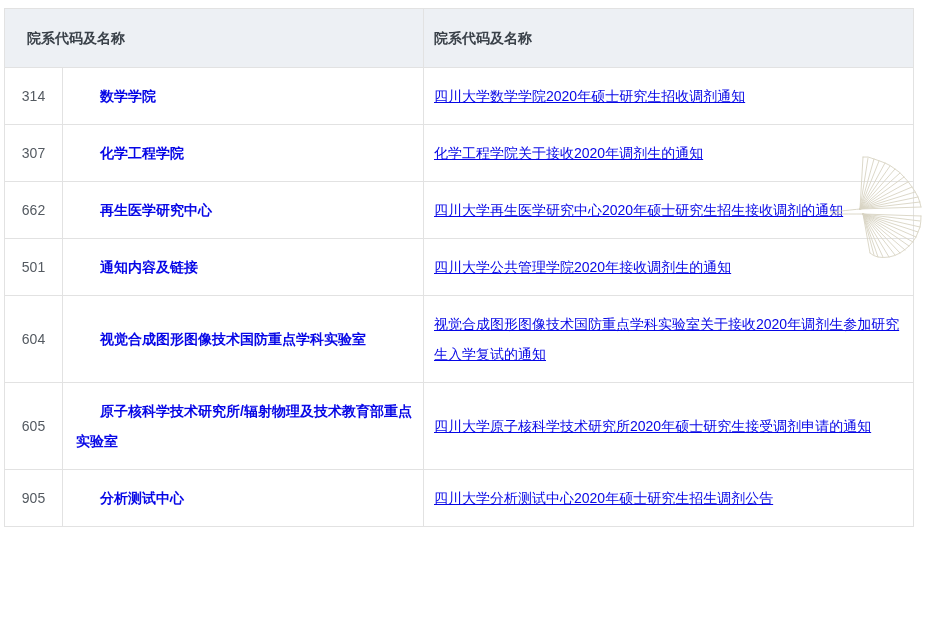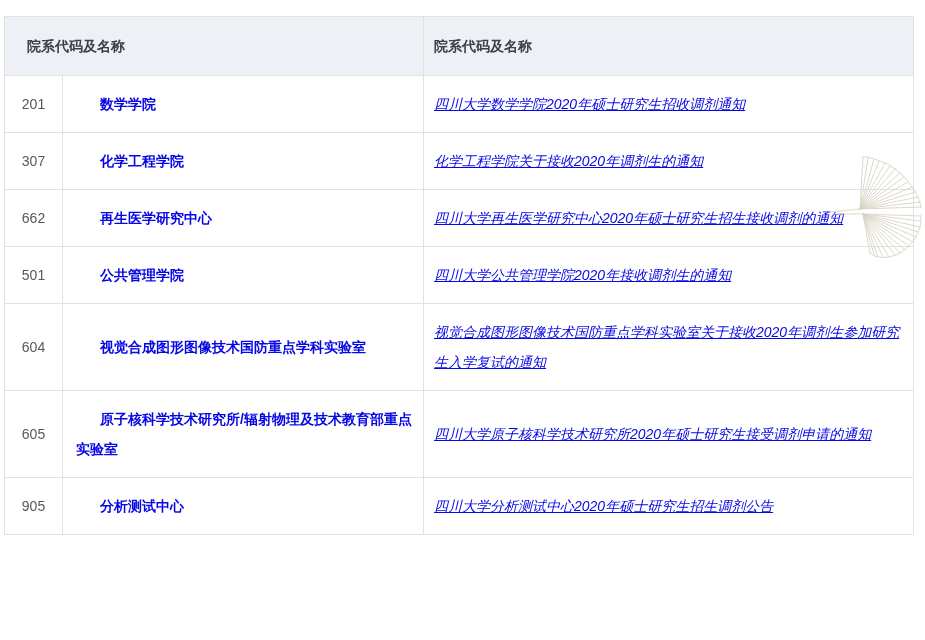--- a/index.html
+++ b/index.html
@@ -5,21 +5,21 @@
   * { box-sizing: border-box; margin: 0; padding: 0; }
   html, body {
     width: 925px; height: 640px;
     background: #ffffff;
     overflow: hidden;
     font-family: "Liberation Sans", sans-serif;
     position: relative;
   }
   .table-wrap {
     position: absolute;
-    left: 4px; top: 16px;
+    left: 4px; top: 8px;
     width: 909px;
   }
   table.notices {
     width: 909px;
     border-collapse: collapse;
     table-layout: fixed;
   }
   table.notices col.c-code   { width: 58px; }
   table.notices col.c-name   { width: 361px; }
   table.notices col.c-notice { width: 490px; }
@@ -47,21 +47,20 @@
     padding: 13px 10px 13px 13px;
   }
   td.name a {
     color: #0707e6;
     font-weight: bold;
     text-decoration: none;
     margin-left: 24px;
   }
   td.notice {
     padding: 13px 10px;
-    font-style: italic;
   }
   td.notice a {
     color: #0707e6;
     text-decoration: underline;
   }
   .ginkgo {
     position: absolute;
     left: 830px; top: 150px;
     width: 95px; height: 110px;
     pointer-events: none;
@@ -79,37 +78,37 @@
         <col class="c-notice">
     </colgroup>
     <thead>
       <tr>
         <th colspan="2" class="h-dept">院系代码及名称</th>
         <th class="h-notice">院系代码及名称</th>
       </tr>
     </thead>
     <tbody>
       <tr>
-        <td class="code">201</td>
+        <td class="code">314</td>
         <td class="name"><a href="#">数学学院</a></td>
         <td class="notice"><a href="#">四川大学数学学院2020年硕士研究生招收调剂通知</a></td>
       </tr>
       <tr>
         <td class="code">307</td>
         <td class="name"><a href="#">化学工程学院</a></td>
         <td class="notice"><a href="#">化学工程学院关于接收2020年调剂生的通知</a></td>
       </tr>
       <tr>
         <td class="code">662</td>
         <td class="name"><a href="#">再生医学研究中心</a></td>
         <td class="notice"><a href="#">四川大学再生医学研究中心2020年硕士研究生招生接收调剂的通知</a></td>
       </tr>
       <tr>
         <td class="code">501</td>
-        <td class="name"><a href="#">公共管理学院</a></td>
+        <td class="name"><a href="#">通知内容及链接</a></td>
         <td class="notice"><a href="#">四川大学公共管理学院2020年接收调剂生的通知</a></td>
       </tr>
       <tr>
         <td class="code">604</td>
         <td class="name"><a href="#">视觉合成图形图像技术国防重点学科实验室</a></td>
         <td class="notice"><a href="#">视觉合成图形图像技术国防重点学科实验室关于接收2020年调剂生参加研究生入学复试的通知</a></td>
       </tr>
       <tr>
         <td class="code">605</td>
         <td class="name"><a href="#">原子核科学技术研究所/辐射物理及技术教育部重点实验室</a></td>

